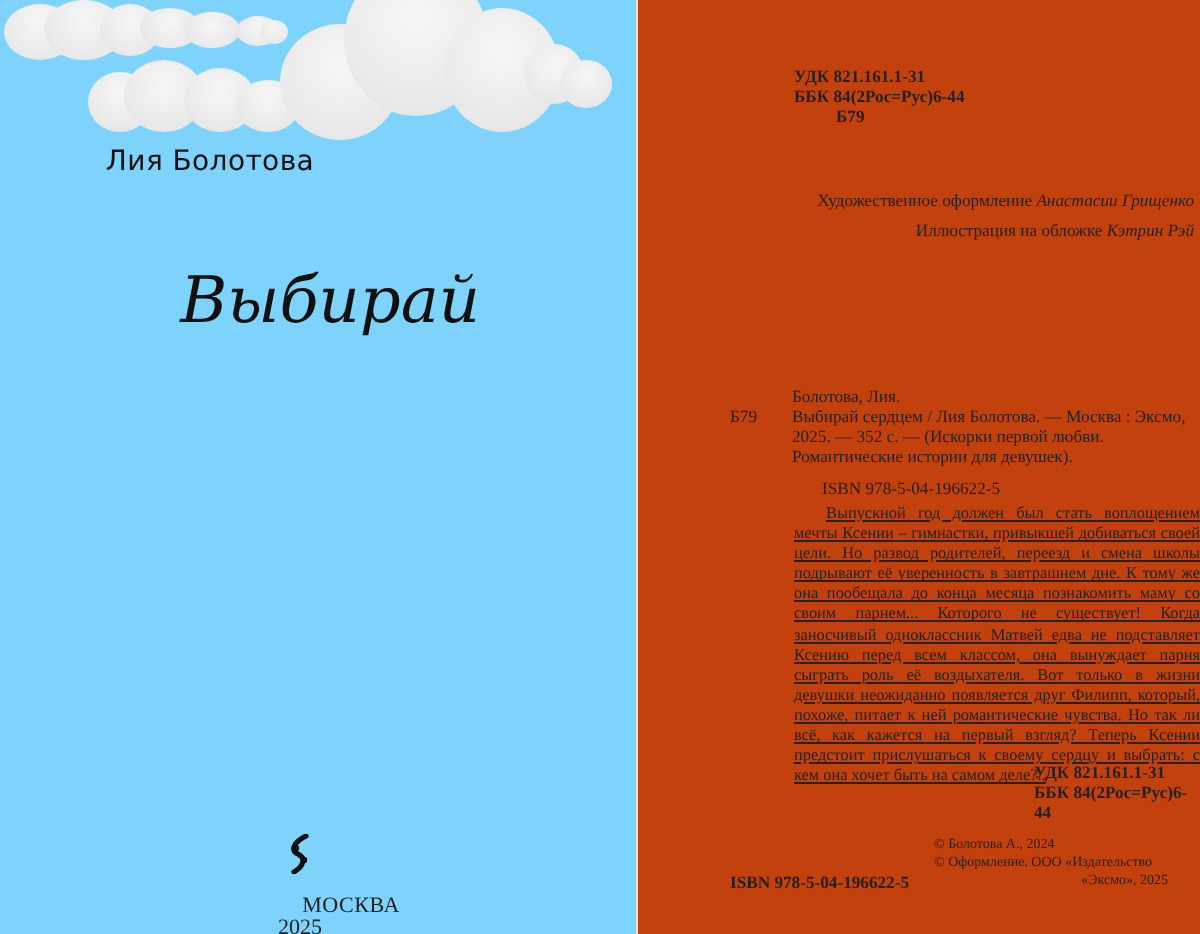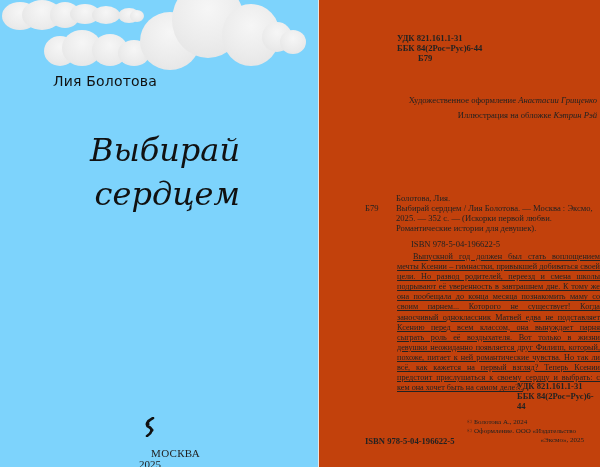--- a/index.html
+++ b/index.html
@@ -69,21 +69,20 @@
     <div class="puff" style="left:172px;top:-18px;width:72px;height:76px;"></div>
     <div class="puff" style="left:222px;top:4px;width:58px;height:62px;"></div>
     <div class="puff" style="left:262px;top:22px;width:30px;height:30px;"></div>
     <div class="puff" style="left:280px;top:30px;width:26px;height:24px;"></div>
   </div>
 
   <div class="author">Лия Болотова</div>
 
   <div class="title">
     <div>Выбирай</div>
-    <div>сердцем</div>
   </div>
 
   <svg class="publisher-logo" viewBox="0 0 14 20">
     <path d="M10 1 C4 4, 2 8, 6 10 C10 12, 9 16, 4 19" fill="none" stroke="#111" stroke-width="2.6" stroke-linecap="round"></path>
     <circle cx="5" cy="7" r="1.6" fill="#111"></circle>
     <circle cx="9" cy="13" r="1.6" fill="#111"></circle>
   </svg>
 
   <div class="city">МОСКВА</div>
   <div class="year-left">2025</div>

